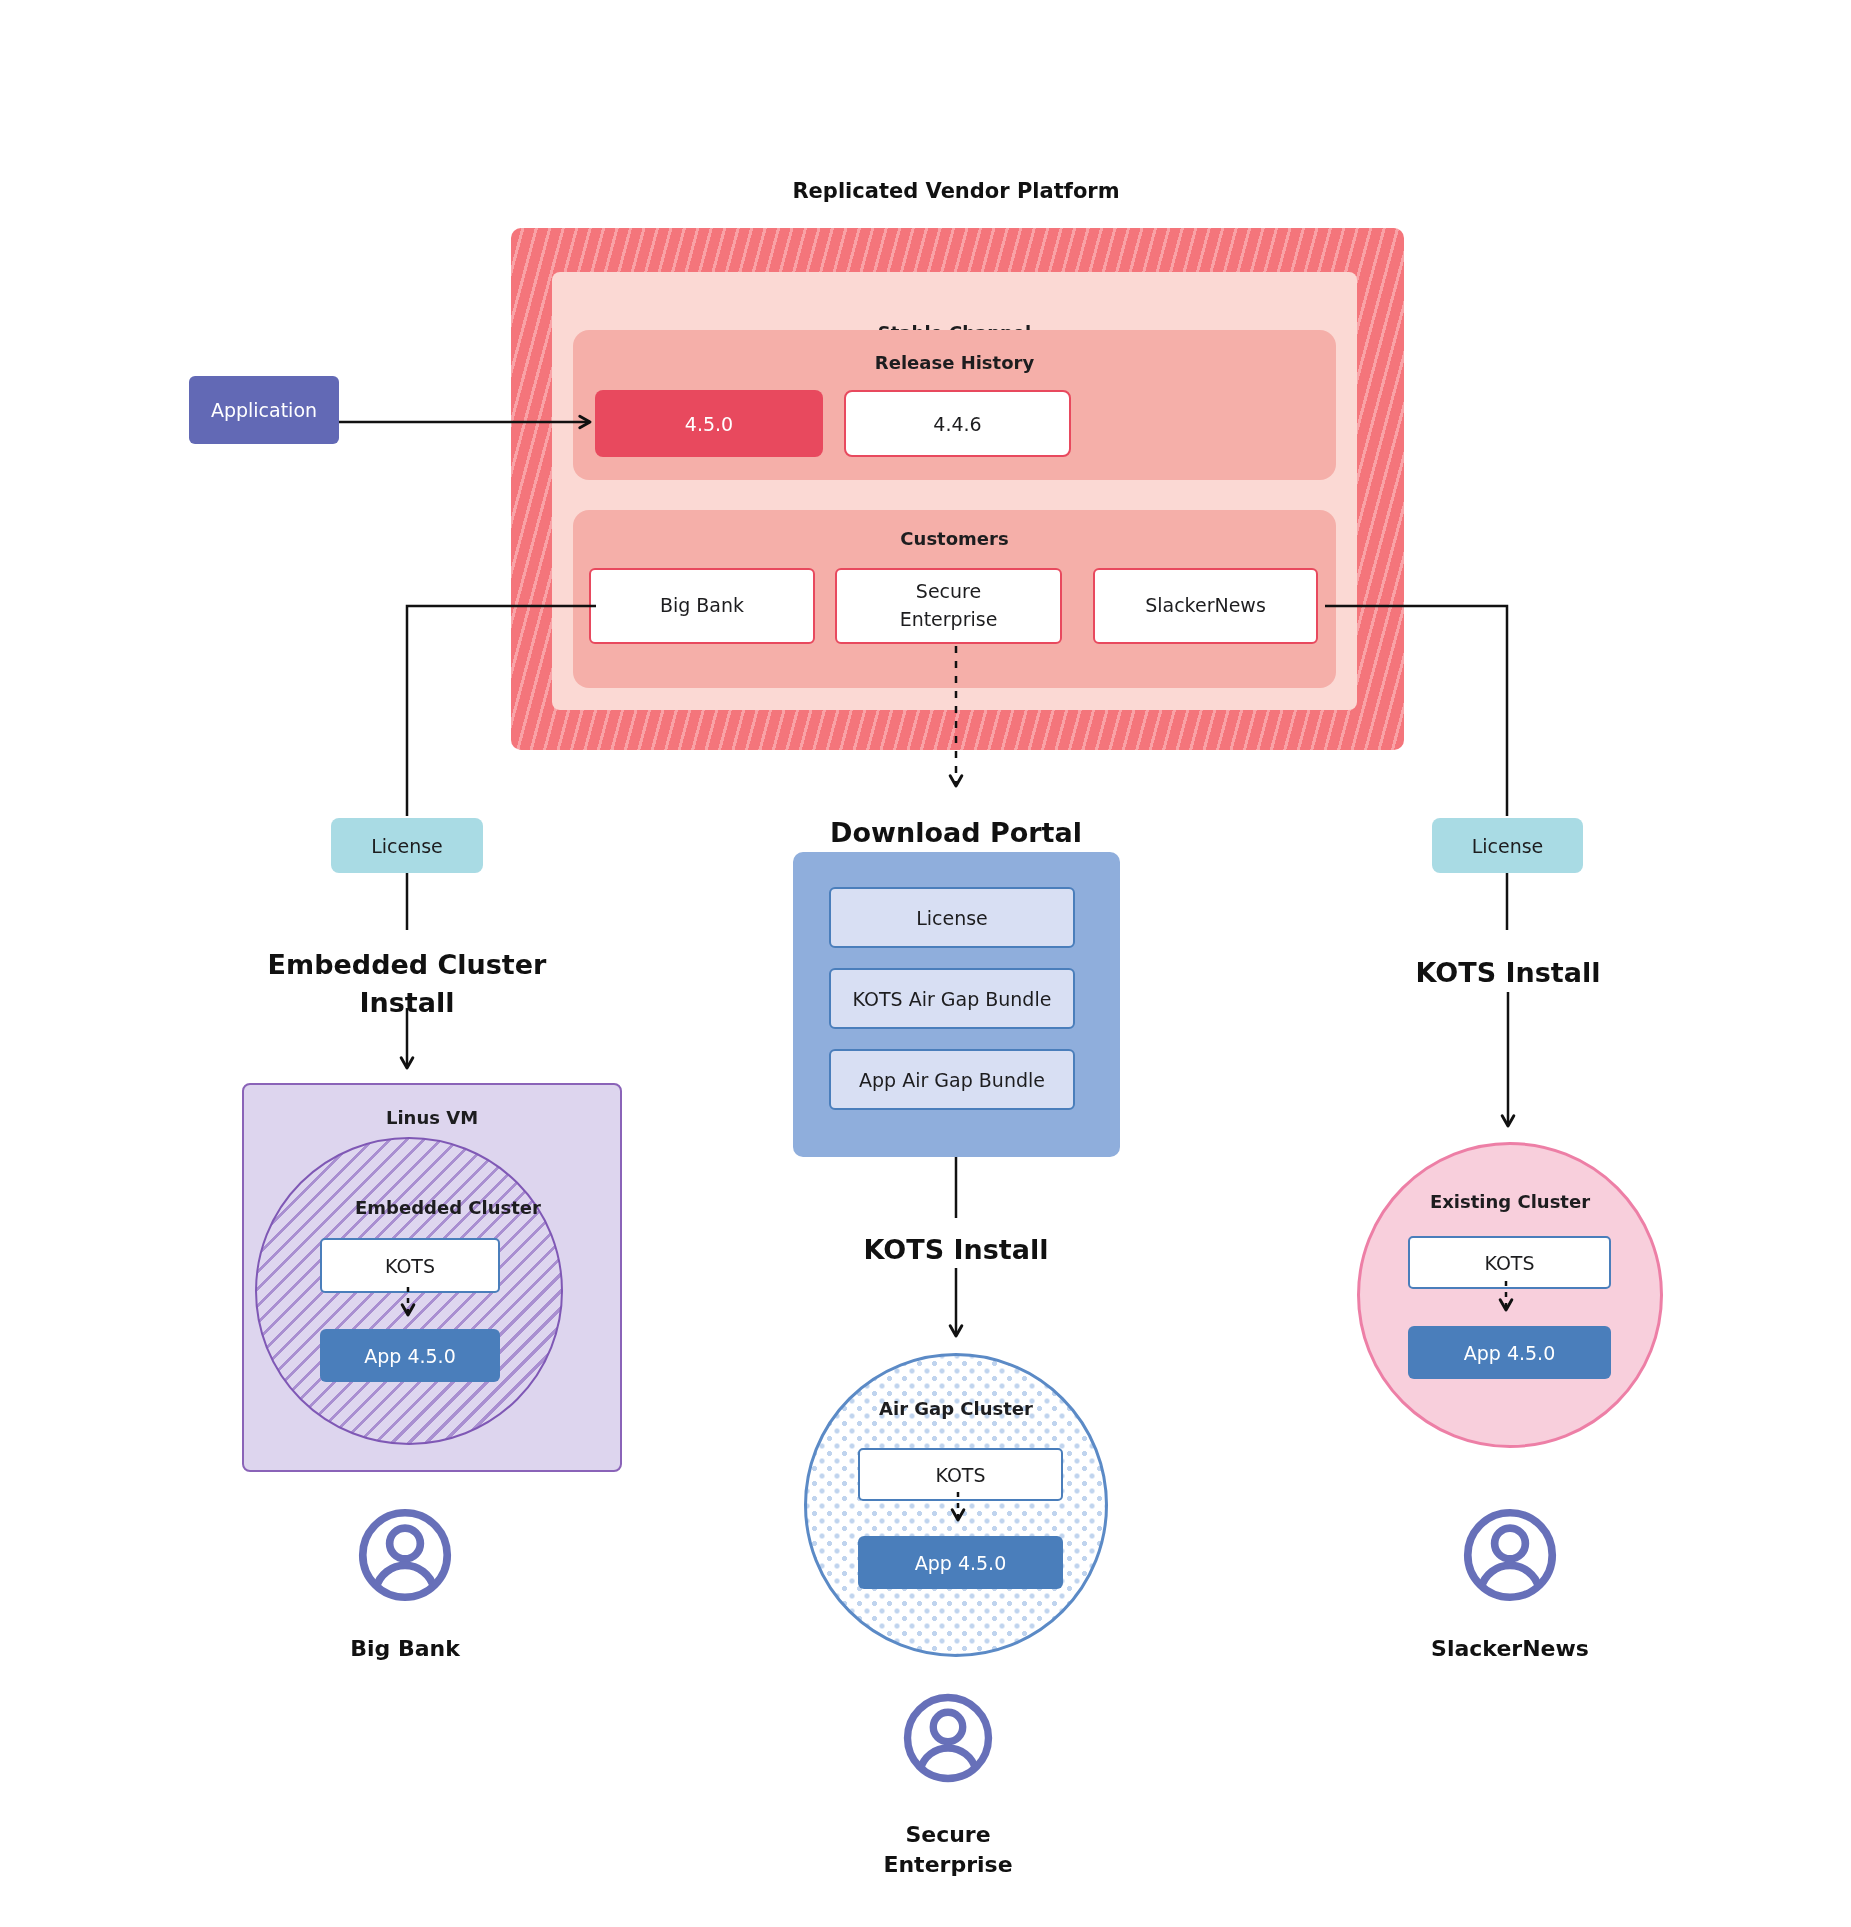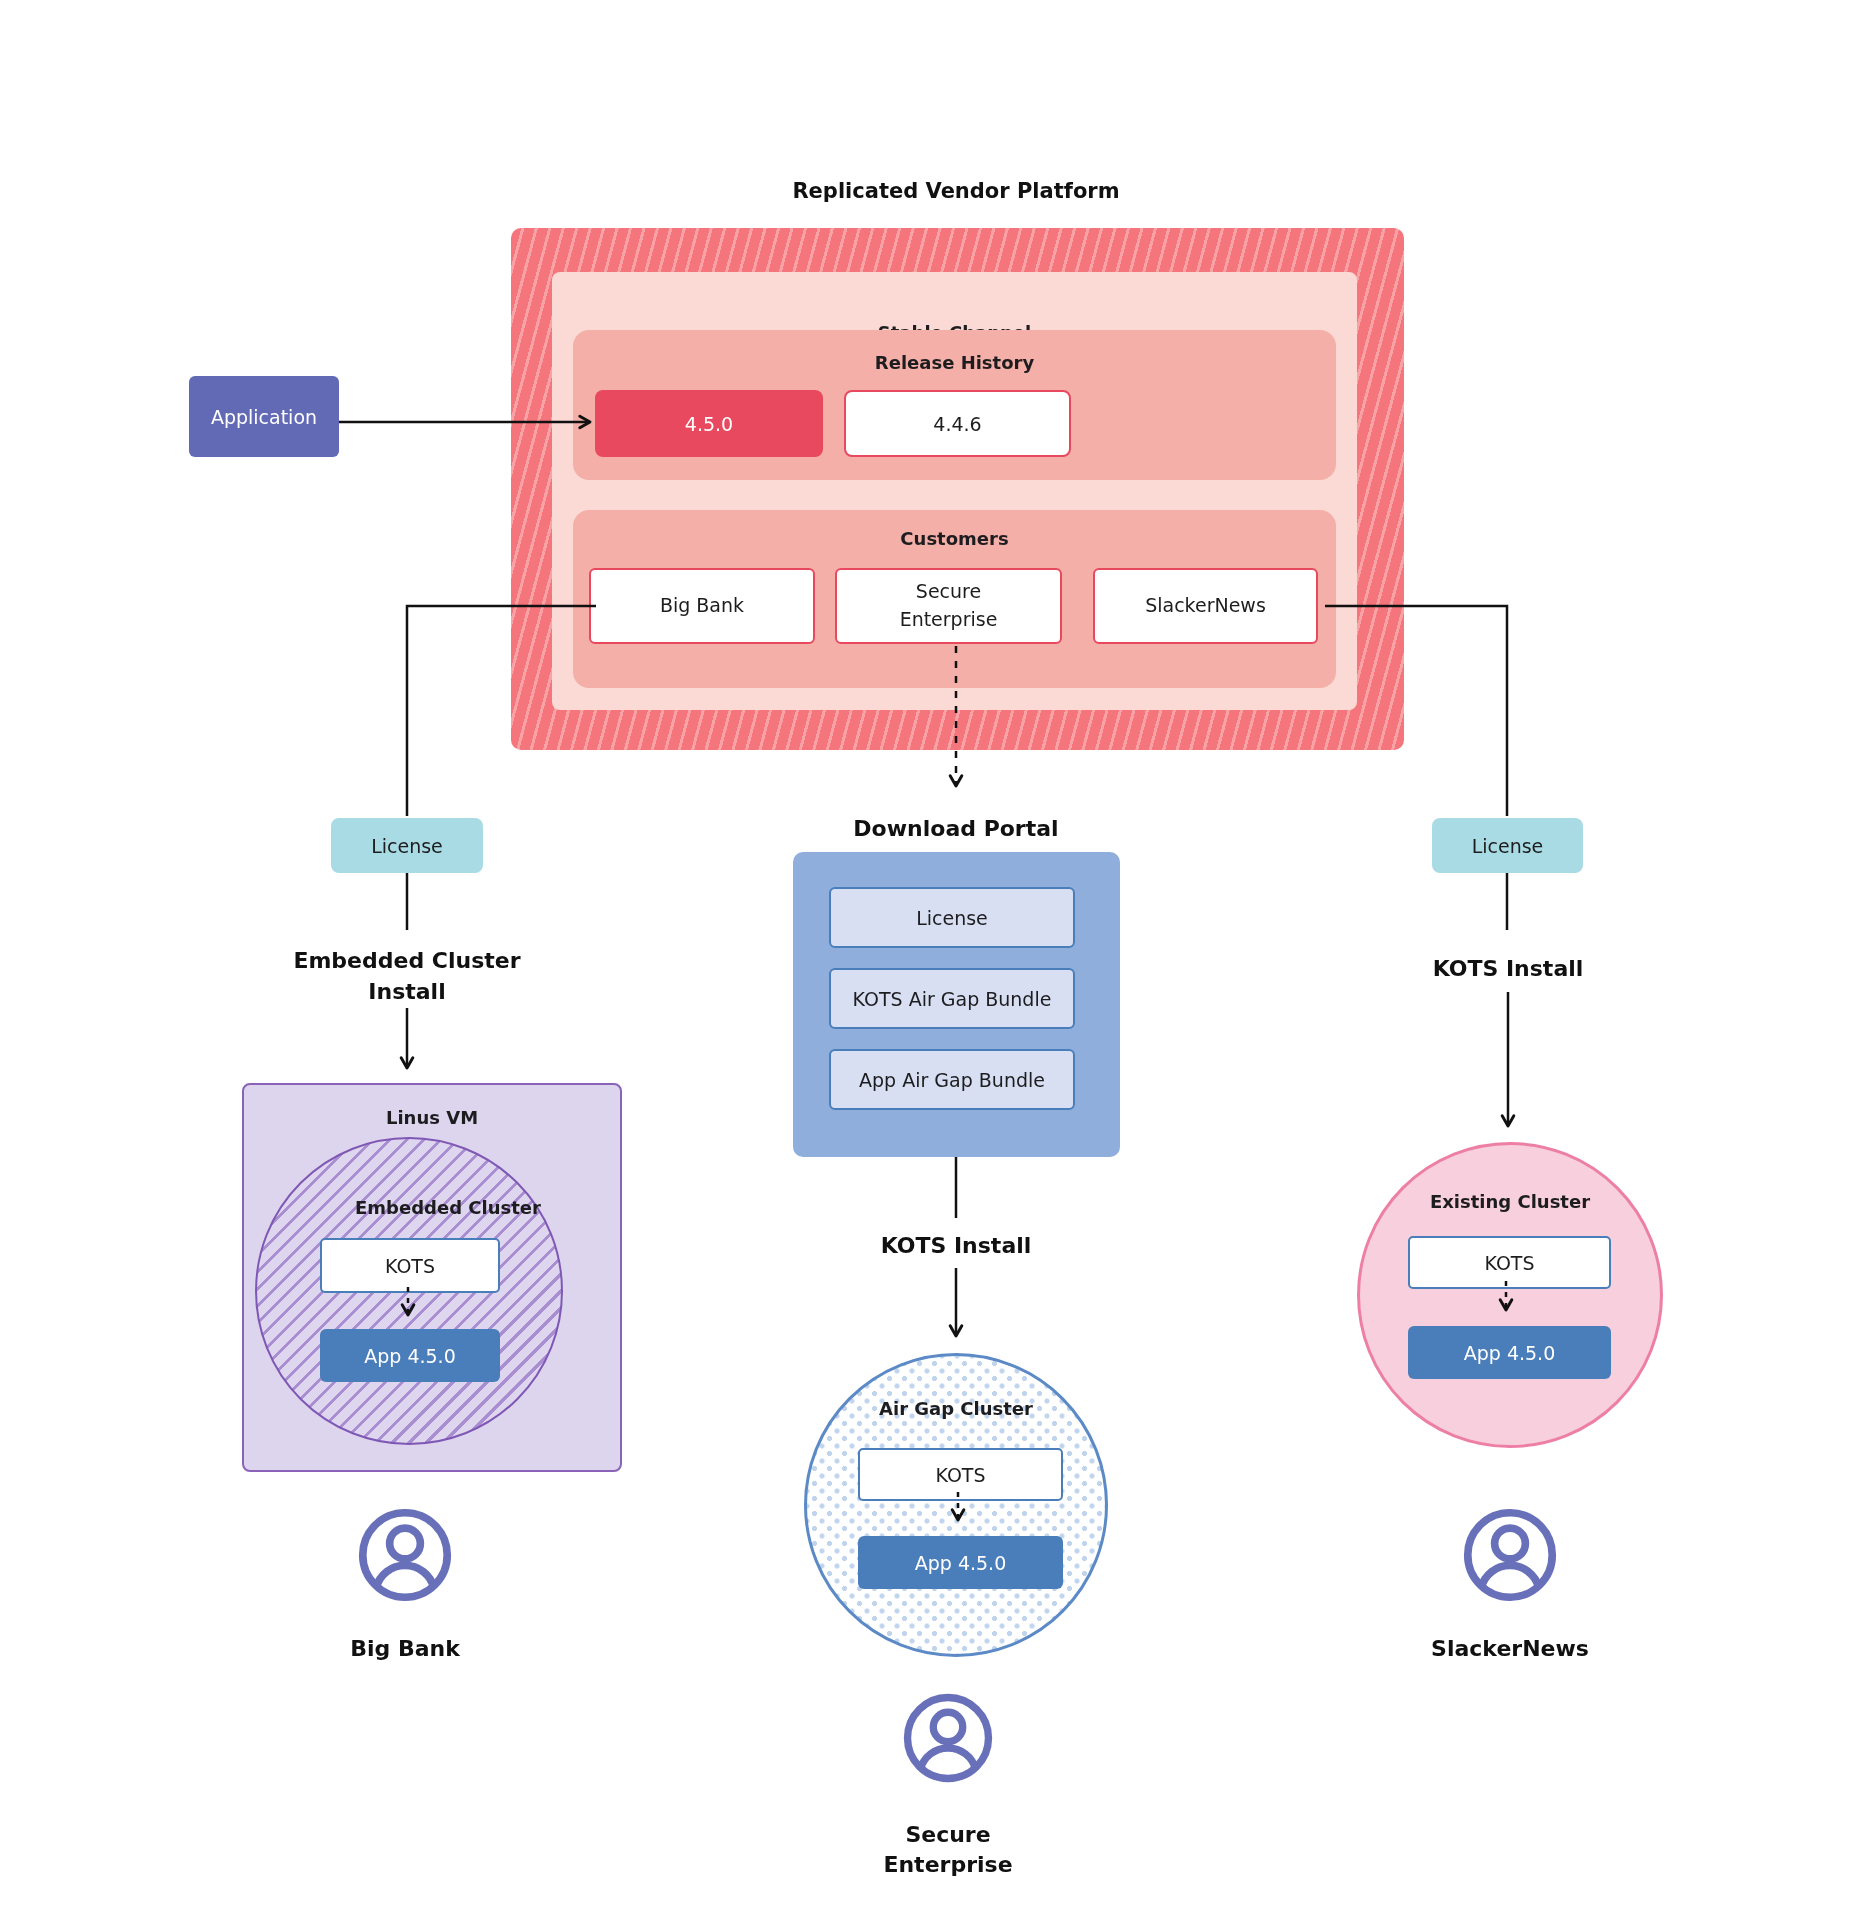--- a/index.html
+++ b/index.html
@@ -5,21 +5,21 @@
   html,body{margin:0;padding:0;background:#ffffff;}
   .canvas{
     position:relative;width:1851px;height:1927px;background:#ffffff;
     font-family:"DejaVu Sans","Liberation Sans",sans-serif;color:#1d1d1f;
     overflow:hidden;
   }
   .abs{position:absolute;}
   .center-text{display:flex;align-items:center;justify-content:center;text-align:center;}
   .node-label{font-size:19px;color:#1d1d1f;}
   .hdr{font-size:18px;font-weight:600;color:#1d1d1f;text-align:center;}
-  .flow-label{font-size:22px;font-weight:600;color:#111;text-align:center;line-height:1.4;}
+  .flow-label{font-size:27px;font-weight:600;color:#111;text-align:center;line-height:1.4;}
 
   .title{font-size:21px;font-weight:600;color:#111;white-space:nowrap;}
 
   
   .platform-outer{
     left:511px;top:228px;width:893px;height:522px;border-radius:10px;
     background:repeating-linear-gradient(105deg,#f4757b 0px,#f4757b 10px,#f9a2a6 10px,#f9a2a6 13px);
   }
   .stable-channel{
     left:41px;top:44px;width:805px;height:438px;border-radius:8px;background:#fbd9d4;
@@ -35,21 +35,21 @@
   }
   .release-current{left:22px;width:228px;background:#e8495e;color:#ffffff;}
   .release-old{left:271px;width:227px;background:#ffffff;border:2px solid #e8495e;color:#1d1d1f;box-sizing:border-box;}
 
   .customer-node{
     top:58px;height:76px;border-radius:6px;background:#ffffff;border:2px solid #e8495e;
     box-sizing:border-box;color:#1d1d1f;line-height:1.45;
   }
 
   .application-box{
-    left:189px;top:376px;width:150px;height:81px;border-radius:6px;background:#6269b5;color:#ffffff;
+    left:189px;top:376px;width:150px;height:68px;border-radius:6px;background:#6269b5;color:#ffffff;
   }
 
   .license-chip{
     width:152px;height:55px;border-radius:8px;background:#a9dbe4;color:#1d1d1f;
   }
 
   .vm-box{
     left:242px;top:1083px;width:380px;height:389px;border-radius:8px;background:#ddd5ee;
     border:2px solid #8a63b8;box-sizing:border-box;
   }

